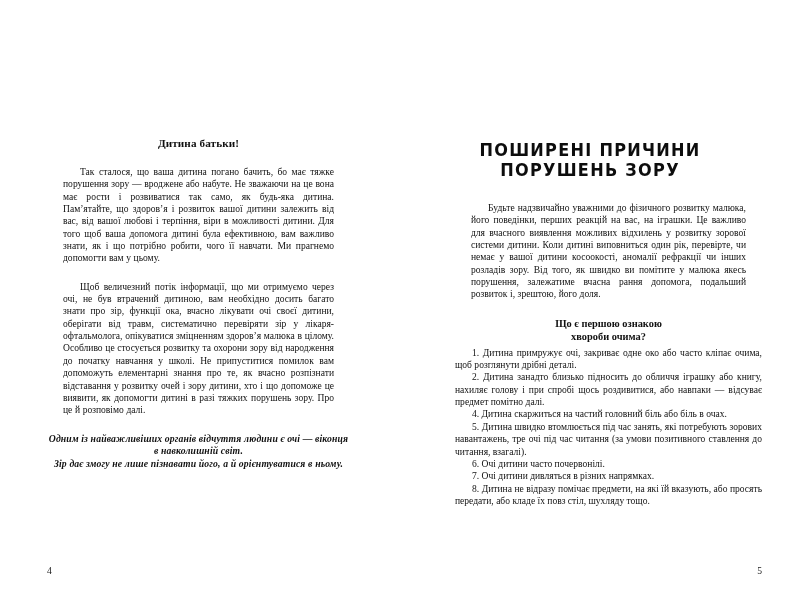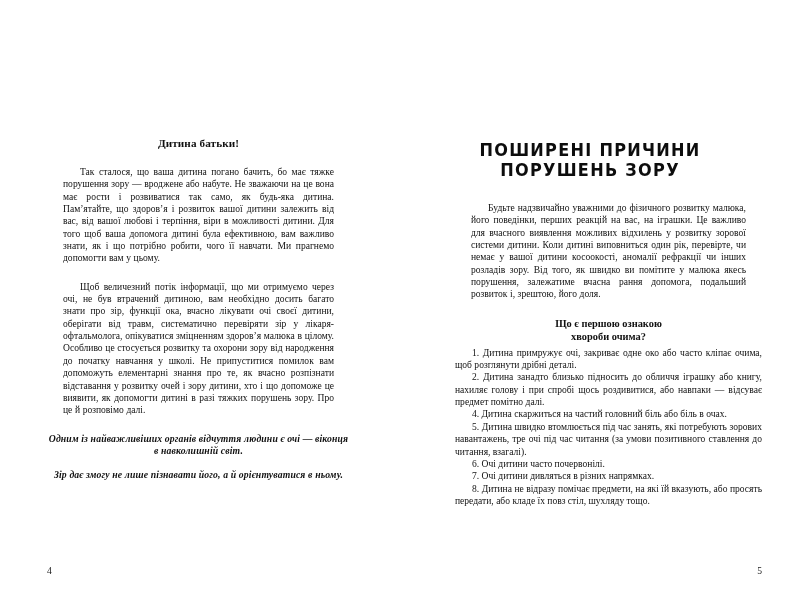--- a/index.html
+++ b/index.html
@@ -67,21 +67,21 @@
 
   .verse {
     margin: 6px 0 0 0;
     font-size: 9.7px;
     line-height: 12.6px;
     font-weight: bold;
     font-style: italic;
     text-align: center;
     letter-spacing: .15px;
   }
-  .verse + .verse { margin-top: 11px; }
+  .verse + .verse { margin-top: 0; }
 
   
   .chapter-heading {
     margin: 0;
     text-align: center;
     font-family: "DejaVu Sans", "Liberation Sans", sans-serif;
     font-weight: bold;
     font-size: 17.5px;
     line-height: 20px;
     letter-spacing: 1.4px;

